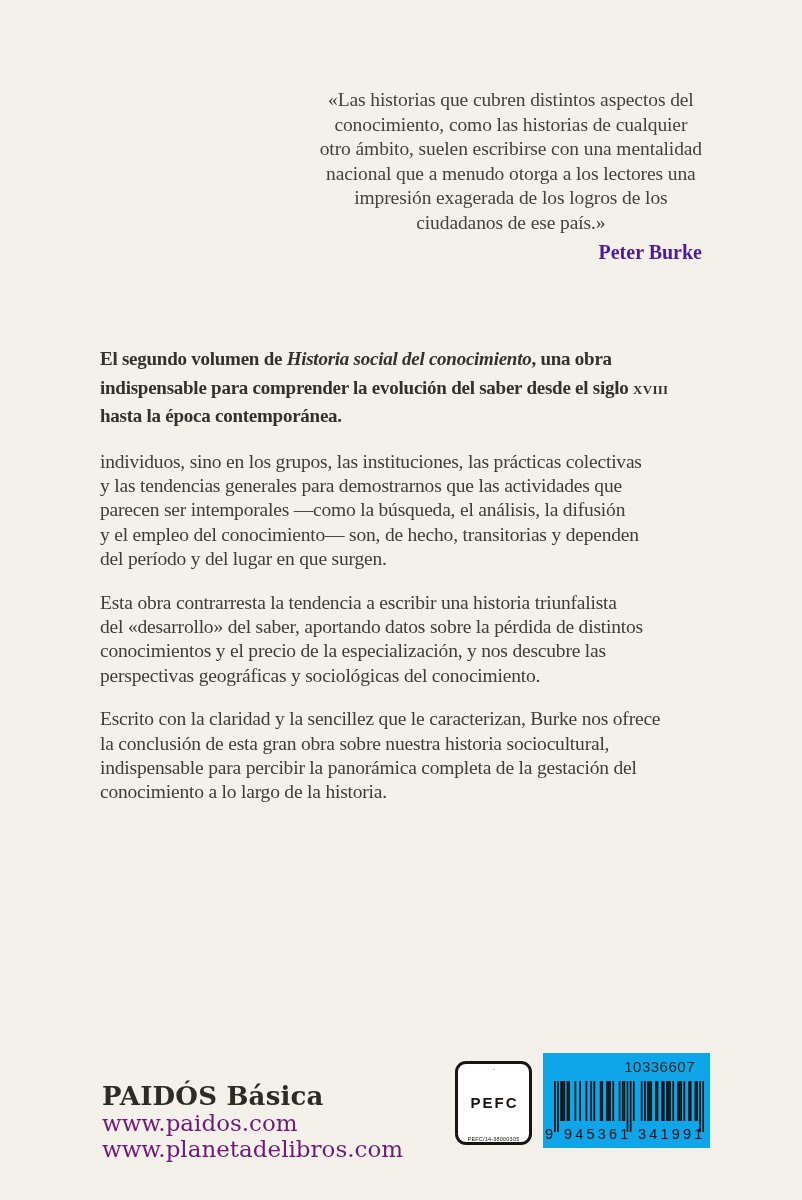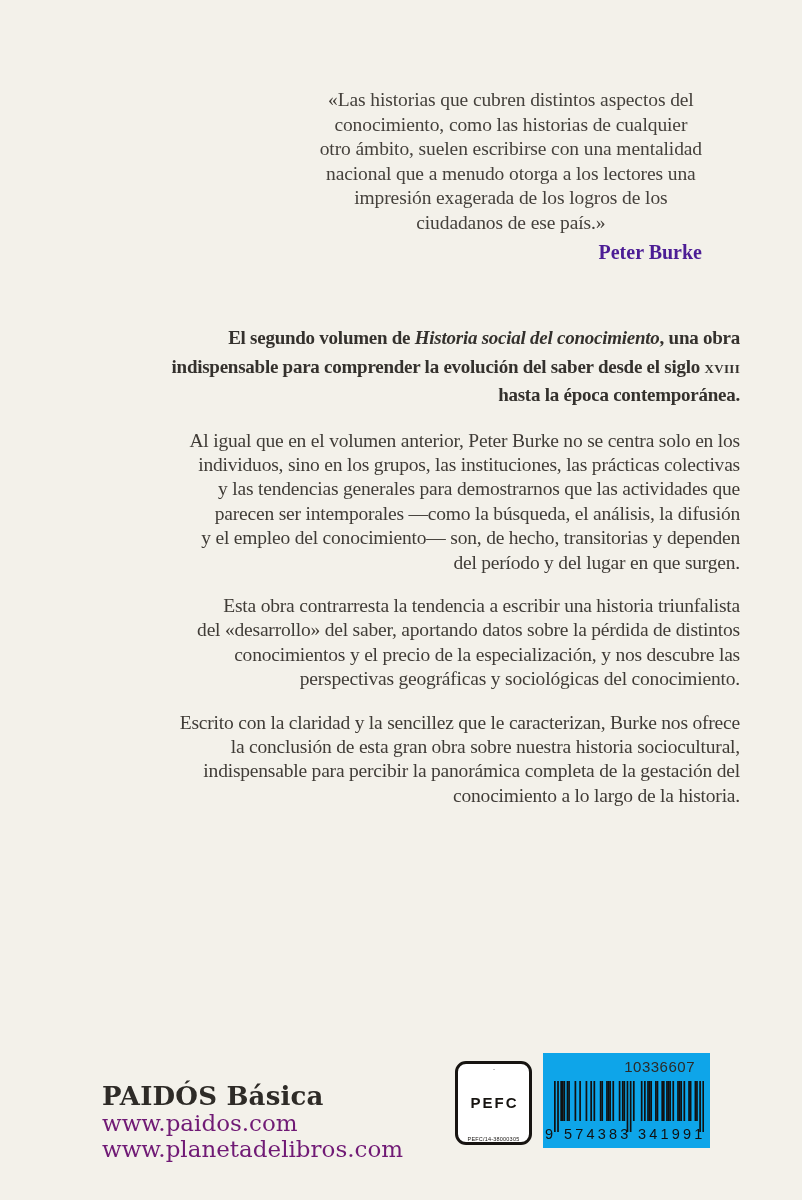--- a/index.html
+++ b/index.html
@@ -22,21 +22,21 @@
     text-align:center;
     font-size:19.5px; line-height:24.5px;
     color:#45413c; letter-spacing:-.1px;
   }
   .attribution {
     position:absolute; top:241px; right:100px;
     font-size:20px; font-weight:bold; color:#4c1d95;
   }
 
   
-  .synopsis { position:absolute; top:324px; left:100px; width:640px;text-align:right; }
+  .synopsis { position:absolute; top:345px; left:100px; width:640px; }
   .intro {
     font-size:19px; line-height:28.5px;
     color:#34312d; letter-spacing:-.25px;
   }
   .para {
     margin-top:19px;
     font-size:19.5px; line-height:24.4px;
     letter-spacing:-.2px; color:#403c37;
   }
   .para:first-of-type { margin-top:16px; }
@@ -108,21 +108,20 @@
   </div>
 <div class="attribution">Peter Burke</div>
 
 <div class="synopsis">
   <div class="intro">
       <div class="line"><span class="seg-b">El segundo volumen de </span><span class="seg-bi">Historia social del conocimiento</span><span class="seg-b">, una obra</span></div>
       <div class="line"><span class="seg-b">indispensable para comprender la evolución del saber desde el siglo </span><span class="seg-sc">xviii</span></div>
       <div class="line"><span class="seg-b">hasta la época contemporánea.</span></div>
     </div>
   <div class="para">
-      <div class="line"><span>Al igual que en el volumen anterior, Peter Burke no se centra solo en los</span></div>
       <div class="line"><span>individuos, sino en los grupos, las instituciones, las prácticas colectivas</span></div>
       <div class="line"><span>y las tendencias generales para demostrarnos que las actividades que</span></div>
       <div class="line"><span>parecen ser intemporales —como la búsqueda, el análisis, la difusión</span></div>
       <div class="line"><span>y el empleo del conocimiento— son, de hecho, transitorias y dependen</span></div>
       <div class="line"><span>del período y del lugar en que surgen.</span></div>
     </div>
   <div class="para">
       <div class="line"><span>Esta obra contrarresta la tendencia a escribir una historia triunfalista</span></div>
       <div class="line"><span>del «desarrollo» del saber, aportando datos sobre la pérdida de distintos</span></div>
       <div class="line"><span>conocimientos y el precio de la especialización, y nos descubre las</span></div>
@@ -204,15 +203,15 @@
         <rect x="126.32" y="0" width="1.70" height="40" fill="#111"></rect>
         <rect x="129.47" y="0" width="1.70" height="40" fill="#111"></rect>
         <rect x="134.21" y="0" width="1.70" height="40" fill="#111"></rect>
         <rect x="135.79" y="0" width="1.70" height="40" fill="#111"></rect>
         <rect x="140.53" y="0" width="1.70" height="40" fill="#111"></rect>
         <rect x="142.11" y="0" width="1.70" height="40" fill="#111"></rect>
         <rect x="145.26" y="0" width="1.70" height="51" fill="#111"></rect>
         <rect x="148.42" y="0" width="1.70" height="51" fill="#111"></rect>
       </svg></div>
   <span class="bc-digit bc-d1">9</span>
-  <span class="bc-digit bc-d2">574383</span>
+  <span class="bc-digit bc-d2">945361</span>
   <span class="bc-digit bc-d3">341991</span>
 </div>
 
 </body></html>

